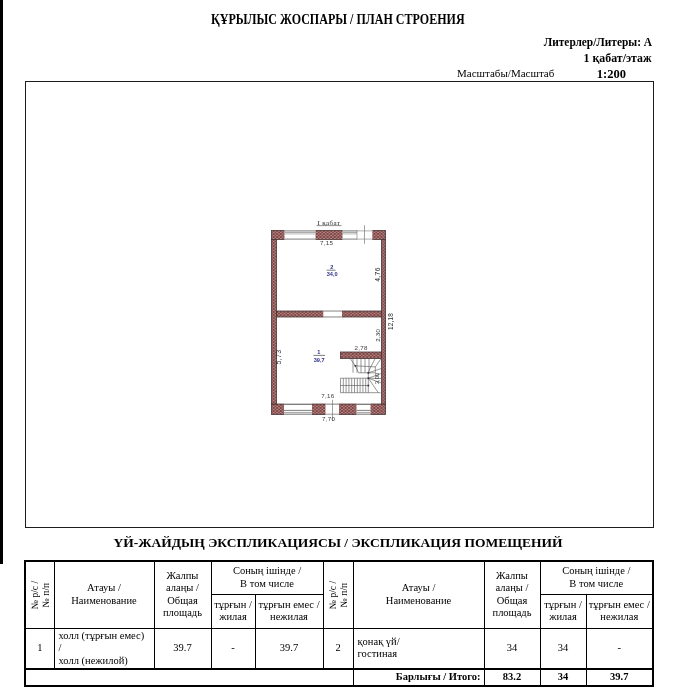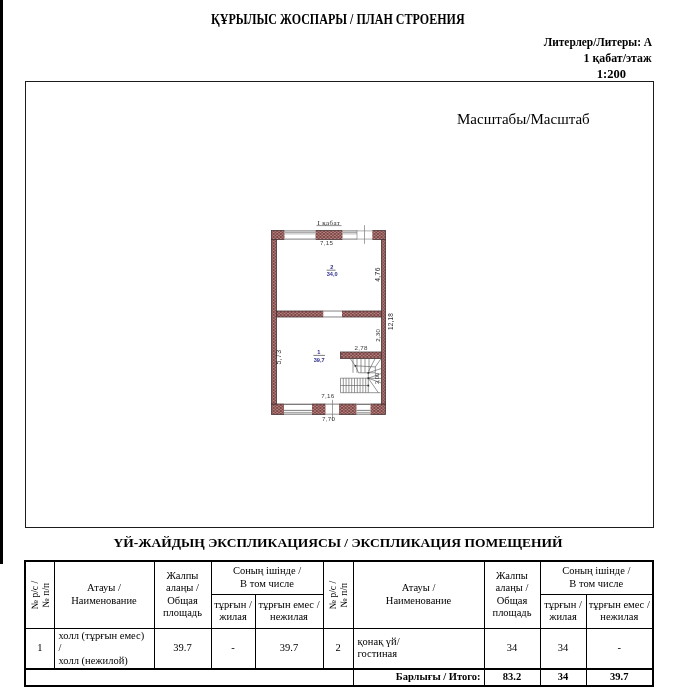--- a/index.html
+++ b/index.html
@@ -20,21 +20,21 @@
 <body>
 
 <div class="abs" style="left:0;top:0;width:3px;height:564px;background:#000;"></div>
 
 <div class="abs" style="left:0;top:11px;width:676px;text-align:center;font-size:14.5px;font-weight:bold;"><span style="display:inline-block;transform:scaleX(0.83);transform-origin:center;white-space:nowrap;">ҚҰРЫЛЫС ЖОСПАРЫ / ПЛАН СТРОЕНИЯ</span></div>
 
 <div class="abs" style="left:0;top:35px;width:652px;text-align:right;font-size:12.5px;font-weight:bold;"><span style="display:inline-block;transform:scaleX(0.91);transform-origin:right center;white-space:nowrap;">Литерлер/Литеры: А</span></div>
 
 <div class="abs" style="left:0;top:51px;width:652px;text-align:right;font-size:12.5px;font-weight:bold;"><span style="display:inline-block;transform:scaleX(0.95);transform-origin:right center;white-space:nowrap;">1 қабат/этаж</span></div>
 
-<div class="abs" style="left:457px;top:67px;font-size:15px;margin-top:44px;">Масштабы/Масштаб</div>
+<div class="abs" style="left:457px;top:67px;font-size:11px;">Масштабы/Масштаб</div>
 
 <div class="abs" style="left:596px;top:67px;width:30px;text-align:right;font-size:12.5px;font-weight:bold;">1:200</div>
 
 <div class="abs" style="left:24.5px;top:80.5px;width:629px;height:447px;border:1.5px solid #1c1c1c;box-sizing:border-box;"></div>
 
 <svg class="abs" style="left:255px;top:210px;" width="150" height="220" viewBox="255 210 150 220">
   <defs>
     <pattern id="br" width="3.6" height="3.0" patternUnits="userSpaceOnUse">
       <rect width="3.6" height="3.0" fill="#cda2a2"></rect>
       <path d="M0 0 L1.8 1.5 L0 3 M3.6 0 L1.8 1.5 L3.6 3" stroke="#7e4644" stroke-width="1" fill="none"></path>

